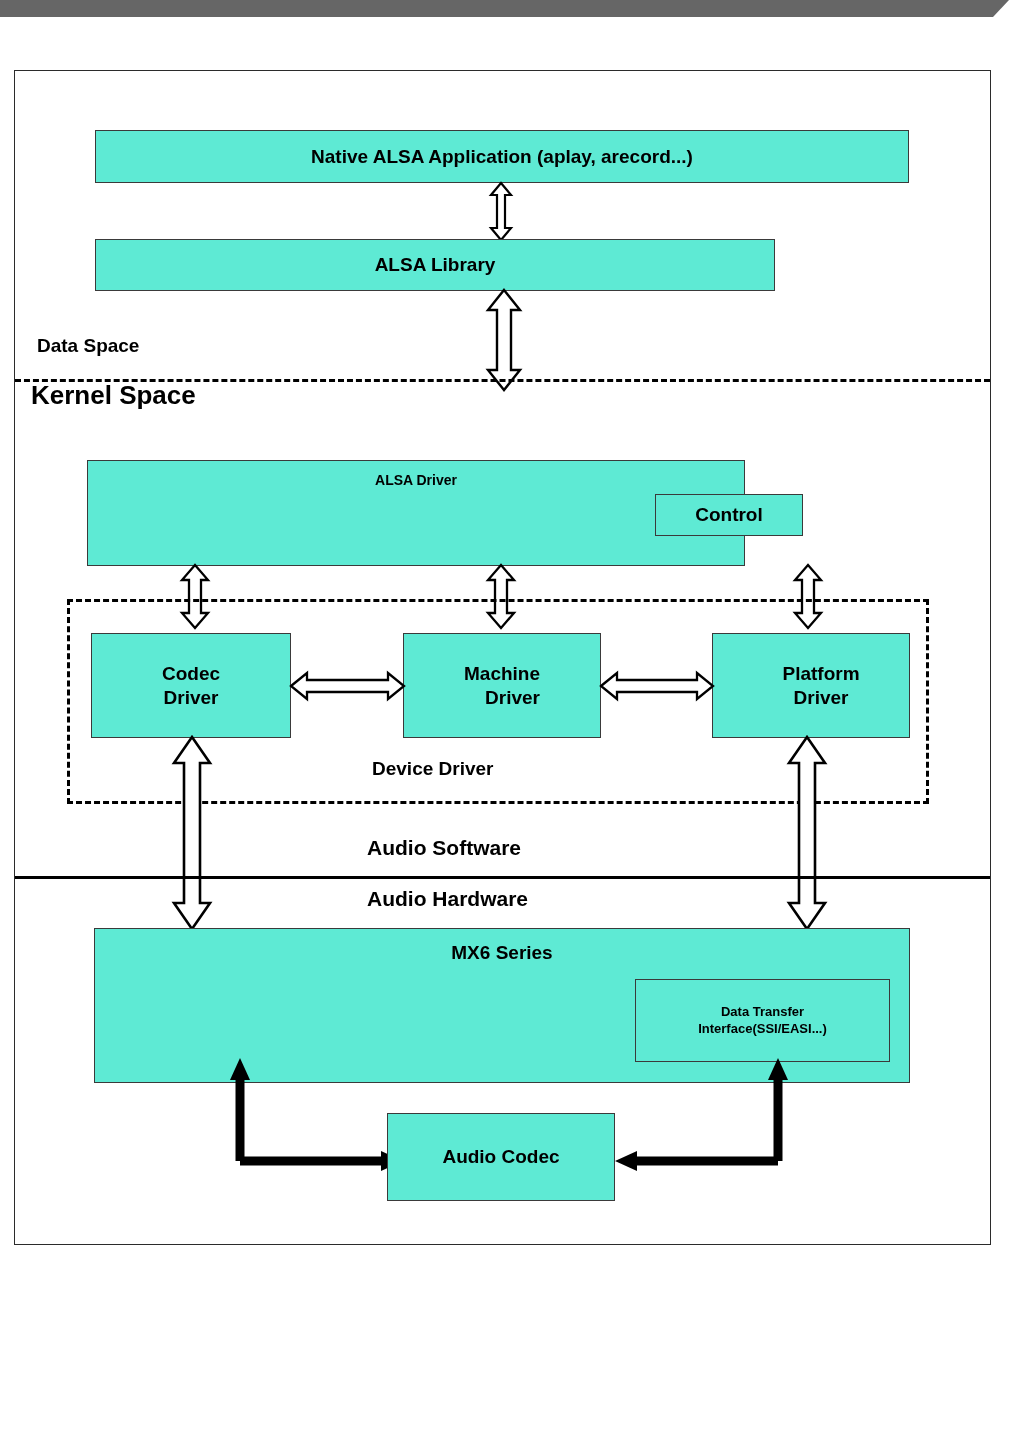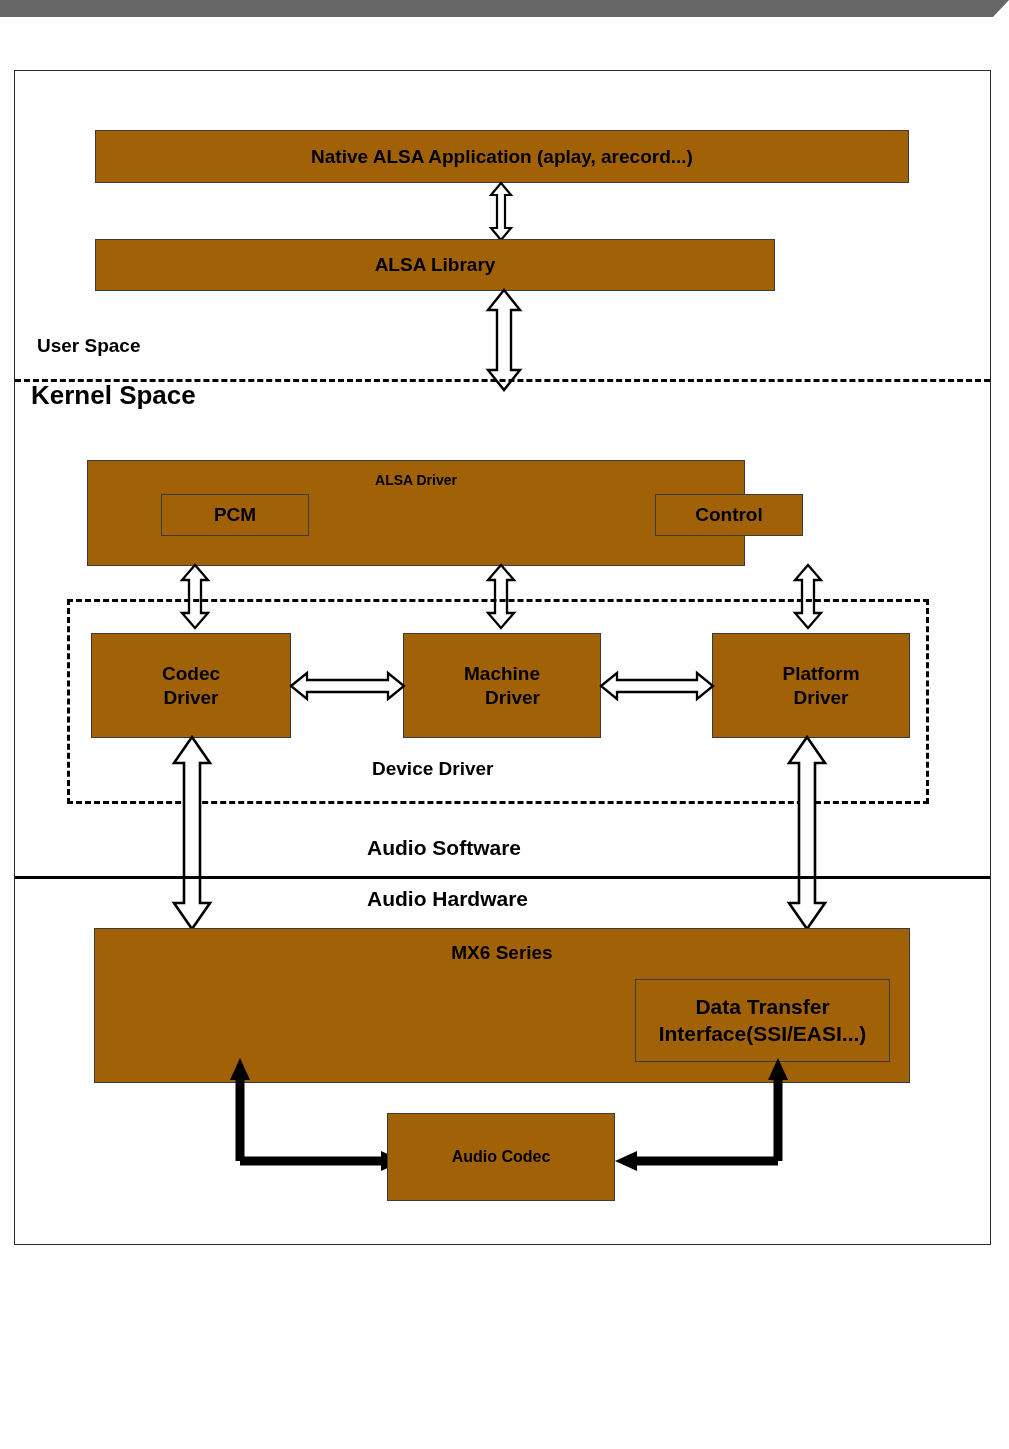--- a/index.html
+++ b/index.html
@@ -8,21 +8,21 @@
 
   
   #top-banner{position:absolute;left:0;top:0;width:1009px;height:17px;
     background:#666666;
     clip-path:polygon(0 0, 1009px 0, 993px 17px, 0 17px);}
 
   
   #diagram-frame{position:absolute;left:14px;top:70px;width:977px;height:1175px;
     border:1.5px solid #2b2b2b;box-sizing:border-box;background:#fff;}
 
-  .box{position:absolute;background:#a16207;border:1.5px solid #3a3a3a;
+  .box{position:absolute;background:#5eead4;border:1.5px solid #3a3a3a;
     box-sizing:border-box;display:flex;align-items:center;justify-content:center;
     text-align:center;font-weight:bold;line-height:1.25;}
 
   .lbl{position:absolute;font-weight:bold;white-space:nowrap;}
 
   
   .hdash{position:absolute;border-top:3px dashed #000;}
   
   .hsolid{position:absolute;border-top:3px solid #000;}
 
@@ -47,32 +47,31 @@
   <svg class="arrow-svg" style="left:473px;top:112px;" width="26" height="57" viewBox="0 0 26 57">
     <polygon points="13,0 23,12 17,12 17,45 23,45 13,57 3,45 9,45 9,12 3,12" fill="#fff" stroke="#000" stroke-width="2.2"></polygon>
   </svg>
 
   <div class="box" id="b-alsa-library" style="left:80px;top:168px;width:680px;height:52px;font-size:19px;">ALSA Library</div>
 
   <svg class="arrow-svg" style="left:470px;top:219px;" width="38" height="100" viewBox="0 0 38 100">
     <polygon points="19,0 35,20 26,20 26,80 35,80 19,100 3,80 12,80 12,20 3,20" fill="#fff" stroke="#000" stroke-width="2.4"></polygon>
   </svg>
 
-  <div class="lbl" style="left:22px;top:264px;font-size:19px;">User Space</div>
+  <div class="lbl" style="left:22px;top:264px;font-size:19px;">Data Space</div>
 
   <div class="hdash" style="left:0px;top:308px;width:975px;"></div>
 
   <div class="lbl" style="left:16px;top:309px;font-size:26px;">Kernel Space</div>
 
   <div class="box" id="b-alsa-driver" style="left:72px;top:389px;width:658px;height:106px;font-size:14px;
               display:block;padding-top:11px;">
     <span style="display:block;">ALSA Driver</span>
   </div>
 
-  <div class="box" style="left:146px;top:423px;width:148px;height:42px;font-size:19px;">PCM</div>
 
   <div class="box" style="left:640px;top:423px;width:148px;height:42px;font-size:19px;">Control</div>
 
   <svg class="arrow-svg" style="left:164px;top:494px;" width="32" height="63" viewBox="0 0 32 63">
     <polygon points="16,0 29,15 22,15 22,48 29,48 16,63 3,48 10,48 10,15 3,15" fill="#fff" stroke="#000" stroke-width="2.3"></polygon>
   </svg>
   <svg class="arrow-svg" style="left:470px;top:494px;" width="32" height="63" viewBox="0 0 32 63">
     <polygon points="16,0 29,15 22,15 22,48 29,48 16,63 3,48 10,48 10,15 3,15" fill="#fff" stroke="#000" stroke-width="2.3"></polygon>
   </svg>
   <svg class="arrow-svg" style="left:777px;top:494px;" width="32" height="63" viewBox="0 0 32 63">
@@ -112,32 +111,32 @@
 
   <div class="lbl" style="left:352px;top:816px;font-size:21px;">Audio Hardware</div>
 
   <div class="box" style="left:79px;top:857px;width:816px;height:155px;font-size:19px;
               display:block;padding-top:12px;">
     <span style="display:block;">MX6 Series</span>
   </div>
 
 
 
-  <div class="box" style="left:620px;top:908px;width:255px;height:83px;font-size:21px;white-space:pre-line;">Data Transfer
+  <div class="box" style="left:620px;top:908px;width:255px;height:83px;font-size:13px;white-space:pre-line;">Data Transfer
 Interface(SSI/EASI...)</div>
 
   <svg class="thickpath" style="left:200px;top:985px;" width="190" height="120" viewBox="0 0 190 120">
     <path d="M 25,105 L 25,22" stroke="#000" stroke-width="9" fill="none"></path>
     <path d="M 25,105 L 176,105" stroke="#000" stroke-width="9" fill="none"></path>
     <polygon points="25,2 35,24 15,24" fill="#000"></polygon>
     <polygon points="188,105 166,115 166,95" fill="#000"></polygon>
   </svg>
 
   <svg class="thickpath" style="left:598px;top:985px;" width="190" height="120" viewBox="0 0 190 120">
     <path d="M 165,105 L 165,22" stroke="#000" stroke-width="9" fill="none"></path>
     <path d="M 165,105 L 14,105" stroke="#000" stroke-width="9" fill="none"></path>
     <polygon points="165,2 175,24 155,24" fill="#000"></polygon>
     <polygon points="2,105 24,115 24,95" fill="#000"></polygon>
   </svg>
 
-  <div class="box" style="left:372px;top:1042px;width:228px;height:88px;font-size:16px;">Audio Codec</div>
+  <div class="box" style="left:372px;top:1042px;width:228px;height:88px;font-size:19px;">Audio Codec</div>
 
 </div>
 
 </body></html>

